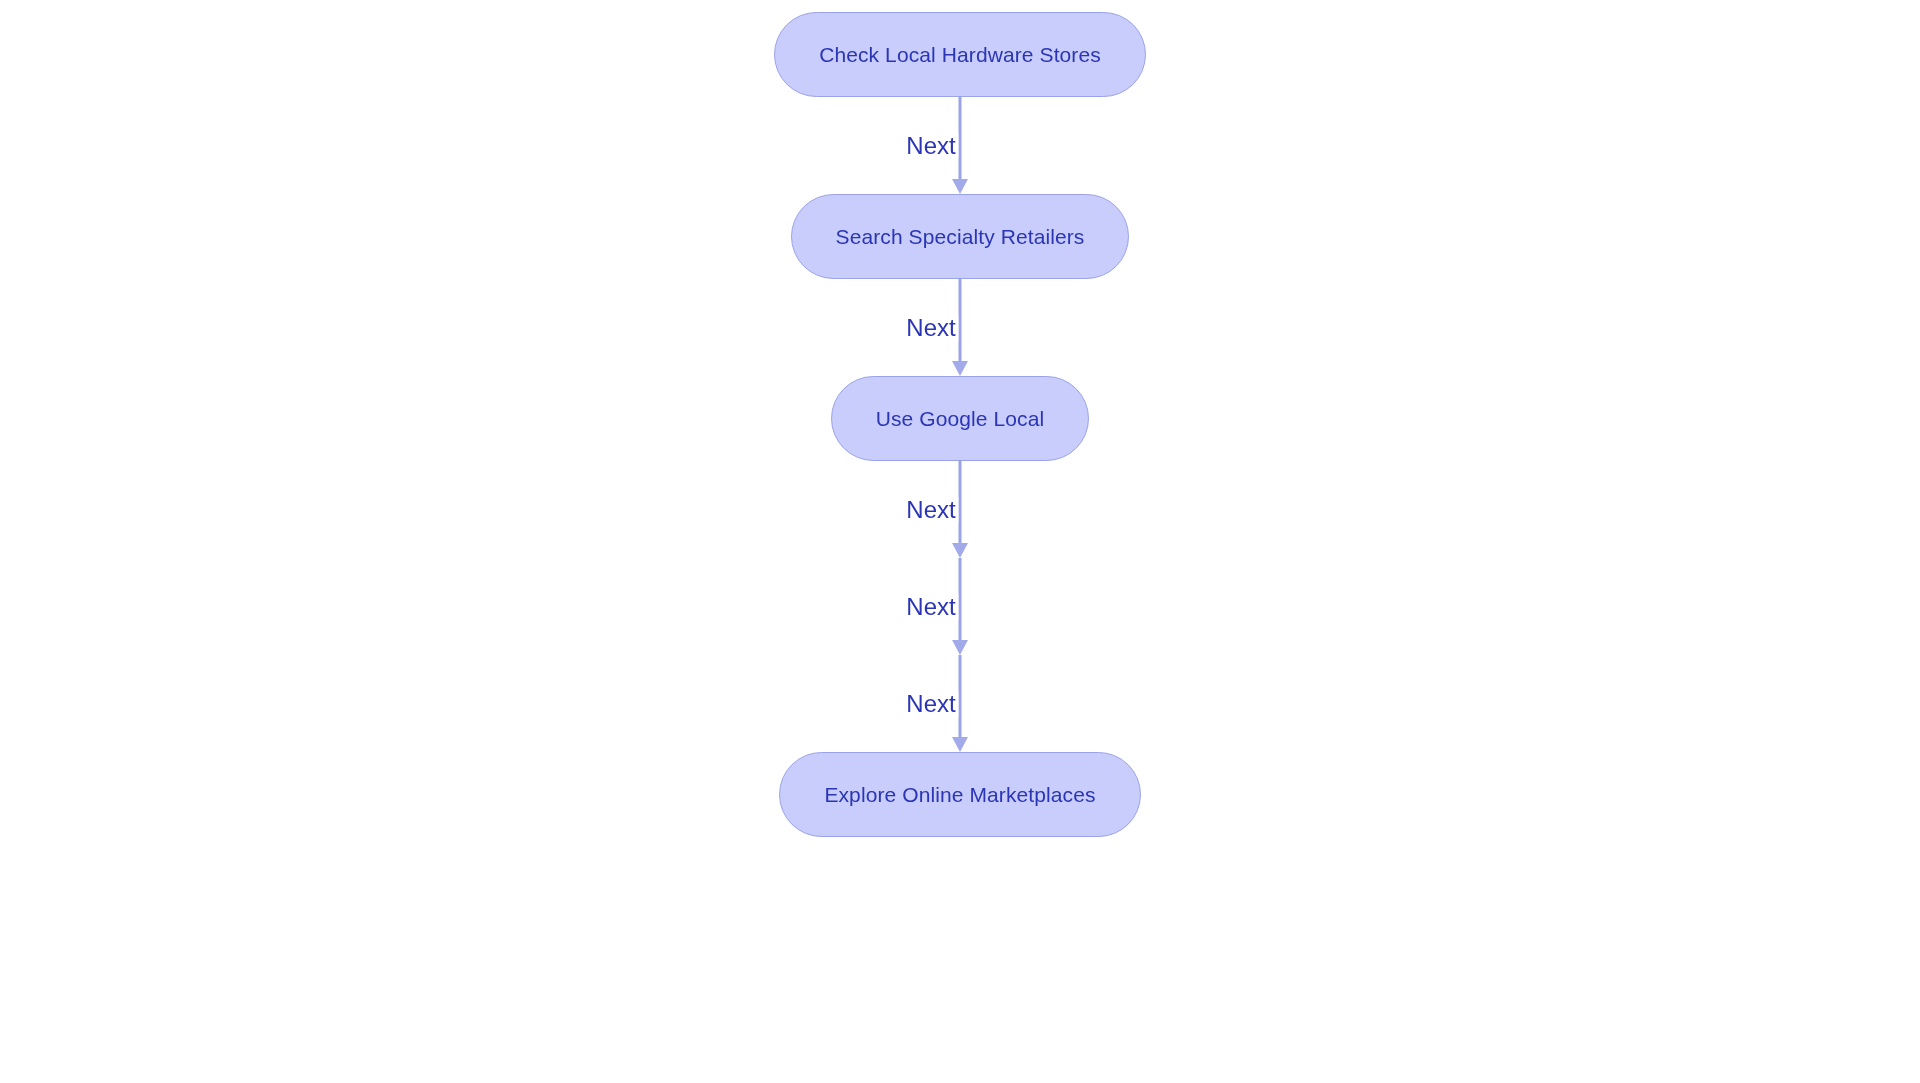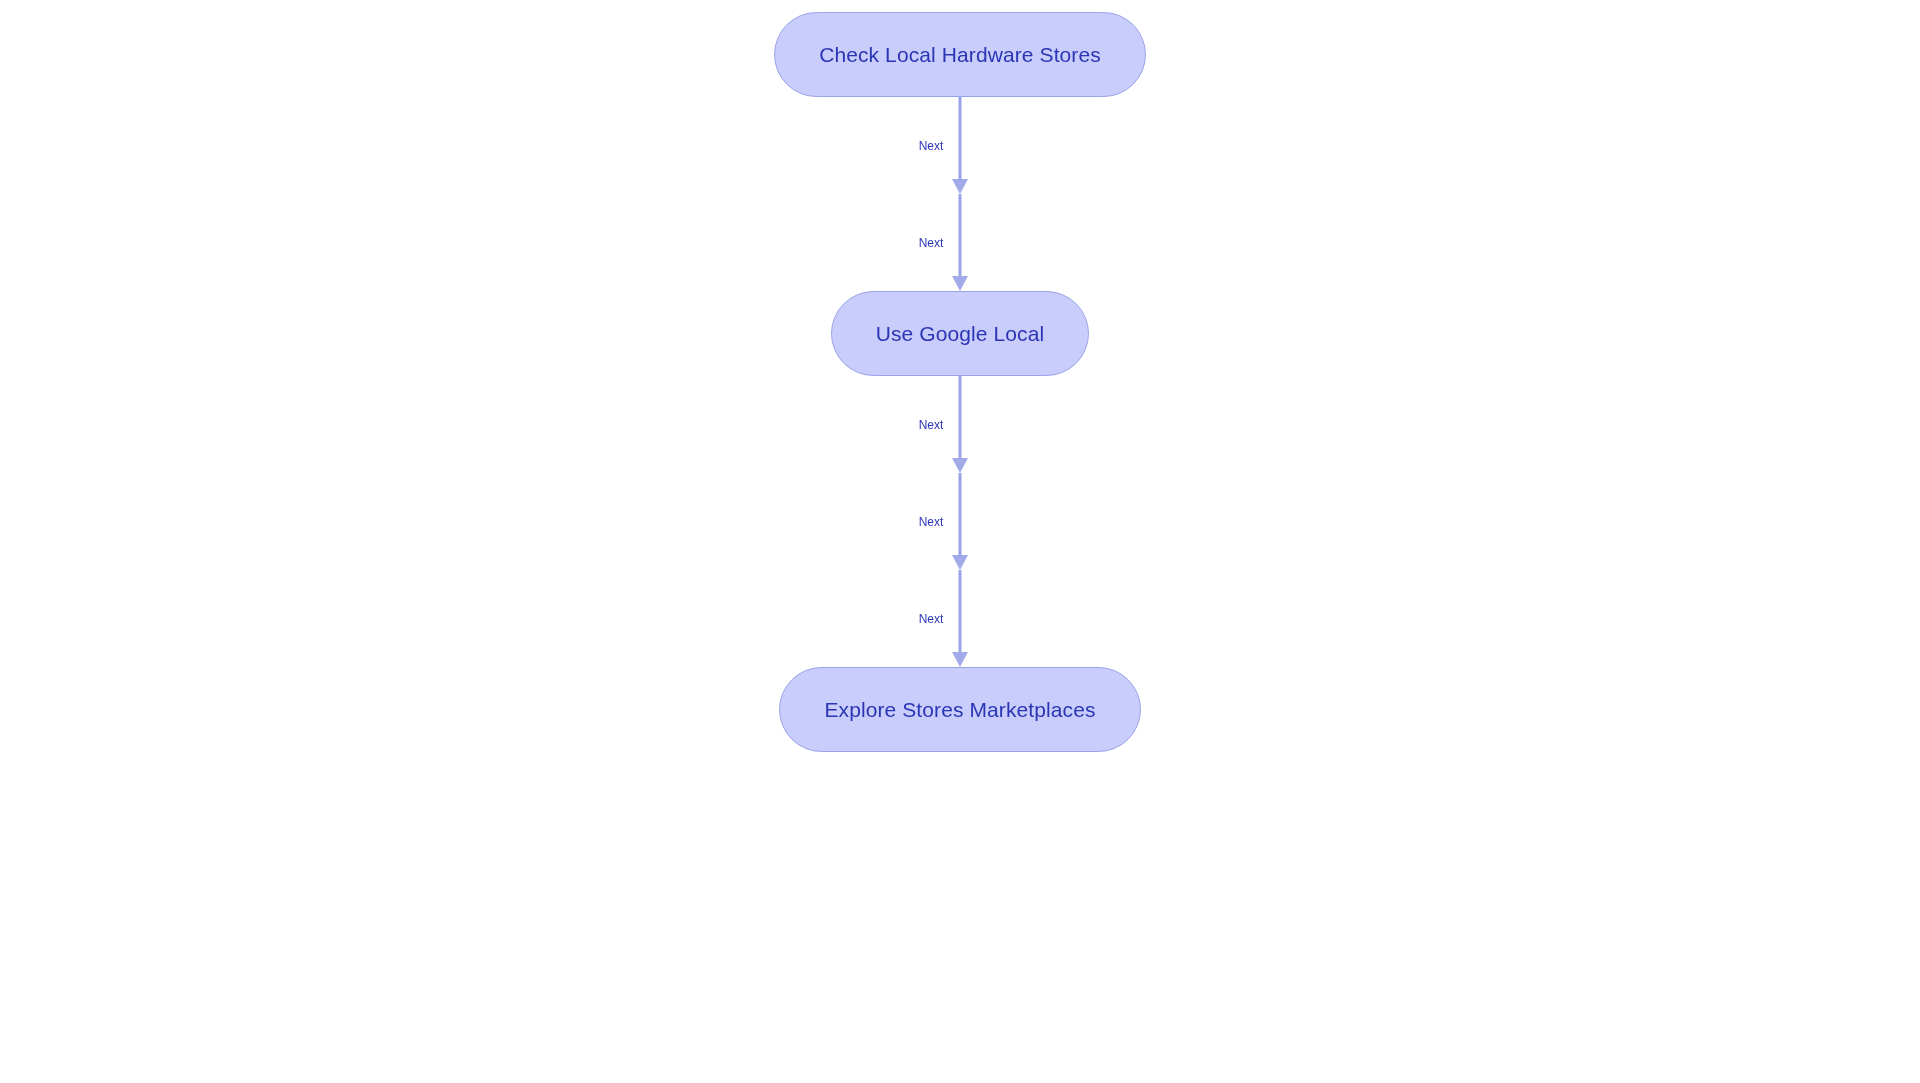--- a/index.html
+++ b/index.html
@@ -70,21 +70,21 @@
     border-right: 8px solid transparent;
     border-top: 15px solid #a3aaea;
   }
   .edge-label {
     position: absolute;
     top: 50%;
     left: 50%;
     transform: translate(-50%, -50%);
     margin-left: -29px;
     color: #2b35b5;
-    font-size: 12px;
+    font-size: 24px;
     font-family: "Liberation Sans", sans-serif;
     white-space: nowrap;
     line-height: 1;
     background: #ffffff;
     padding: 1px 3px;
   }
   .spacer-top { height: 12px; flex: none; }
 </style>
 </head>
 <body>
@@ -96,20 +96,23 @@
   <div class="node">
     <span class="node-label">Check Local Hardware Stores</span>
   </div>
 
   <div class="edge">
     <div class="edge-line"></div>
     <div class="edge-arrow"></div>
     <span class="edge-label">Next</span>
   </div>
 
+  <div class="node">
+    <span class="node-label">Search Specialty Retailers</span>
+  </div>
 
   <div class="edge">
     <div class="edge-line"></div>
     <div class="edge-arrow"></div>
     <span class="edge-label">Next</span>
   </div>
 
   <div class="node">
     <span class="node-label">Use Google Local</span>
   </div>
@@ -128,16 +131,16 @@
   </div>
 
 
   <div class="edge">
     <div class="edge-line"></div>
     <div class="edge-arrow"></div>
     <span class="edge-label">Next</span>
   </div>
 
   <div class="node">
-    <span class="node-label">Explore Stores Marketplaces</span>
+    <span class="node-label">Explore Online Marketplaces</span>
   </div>
 
 </div>
 
 </body></html>

